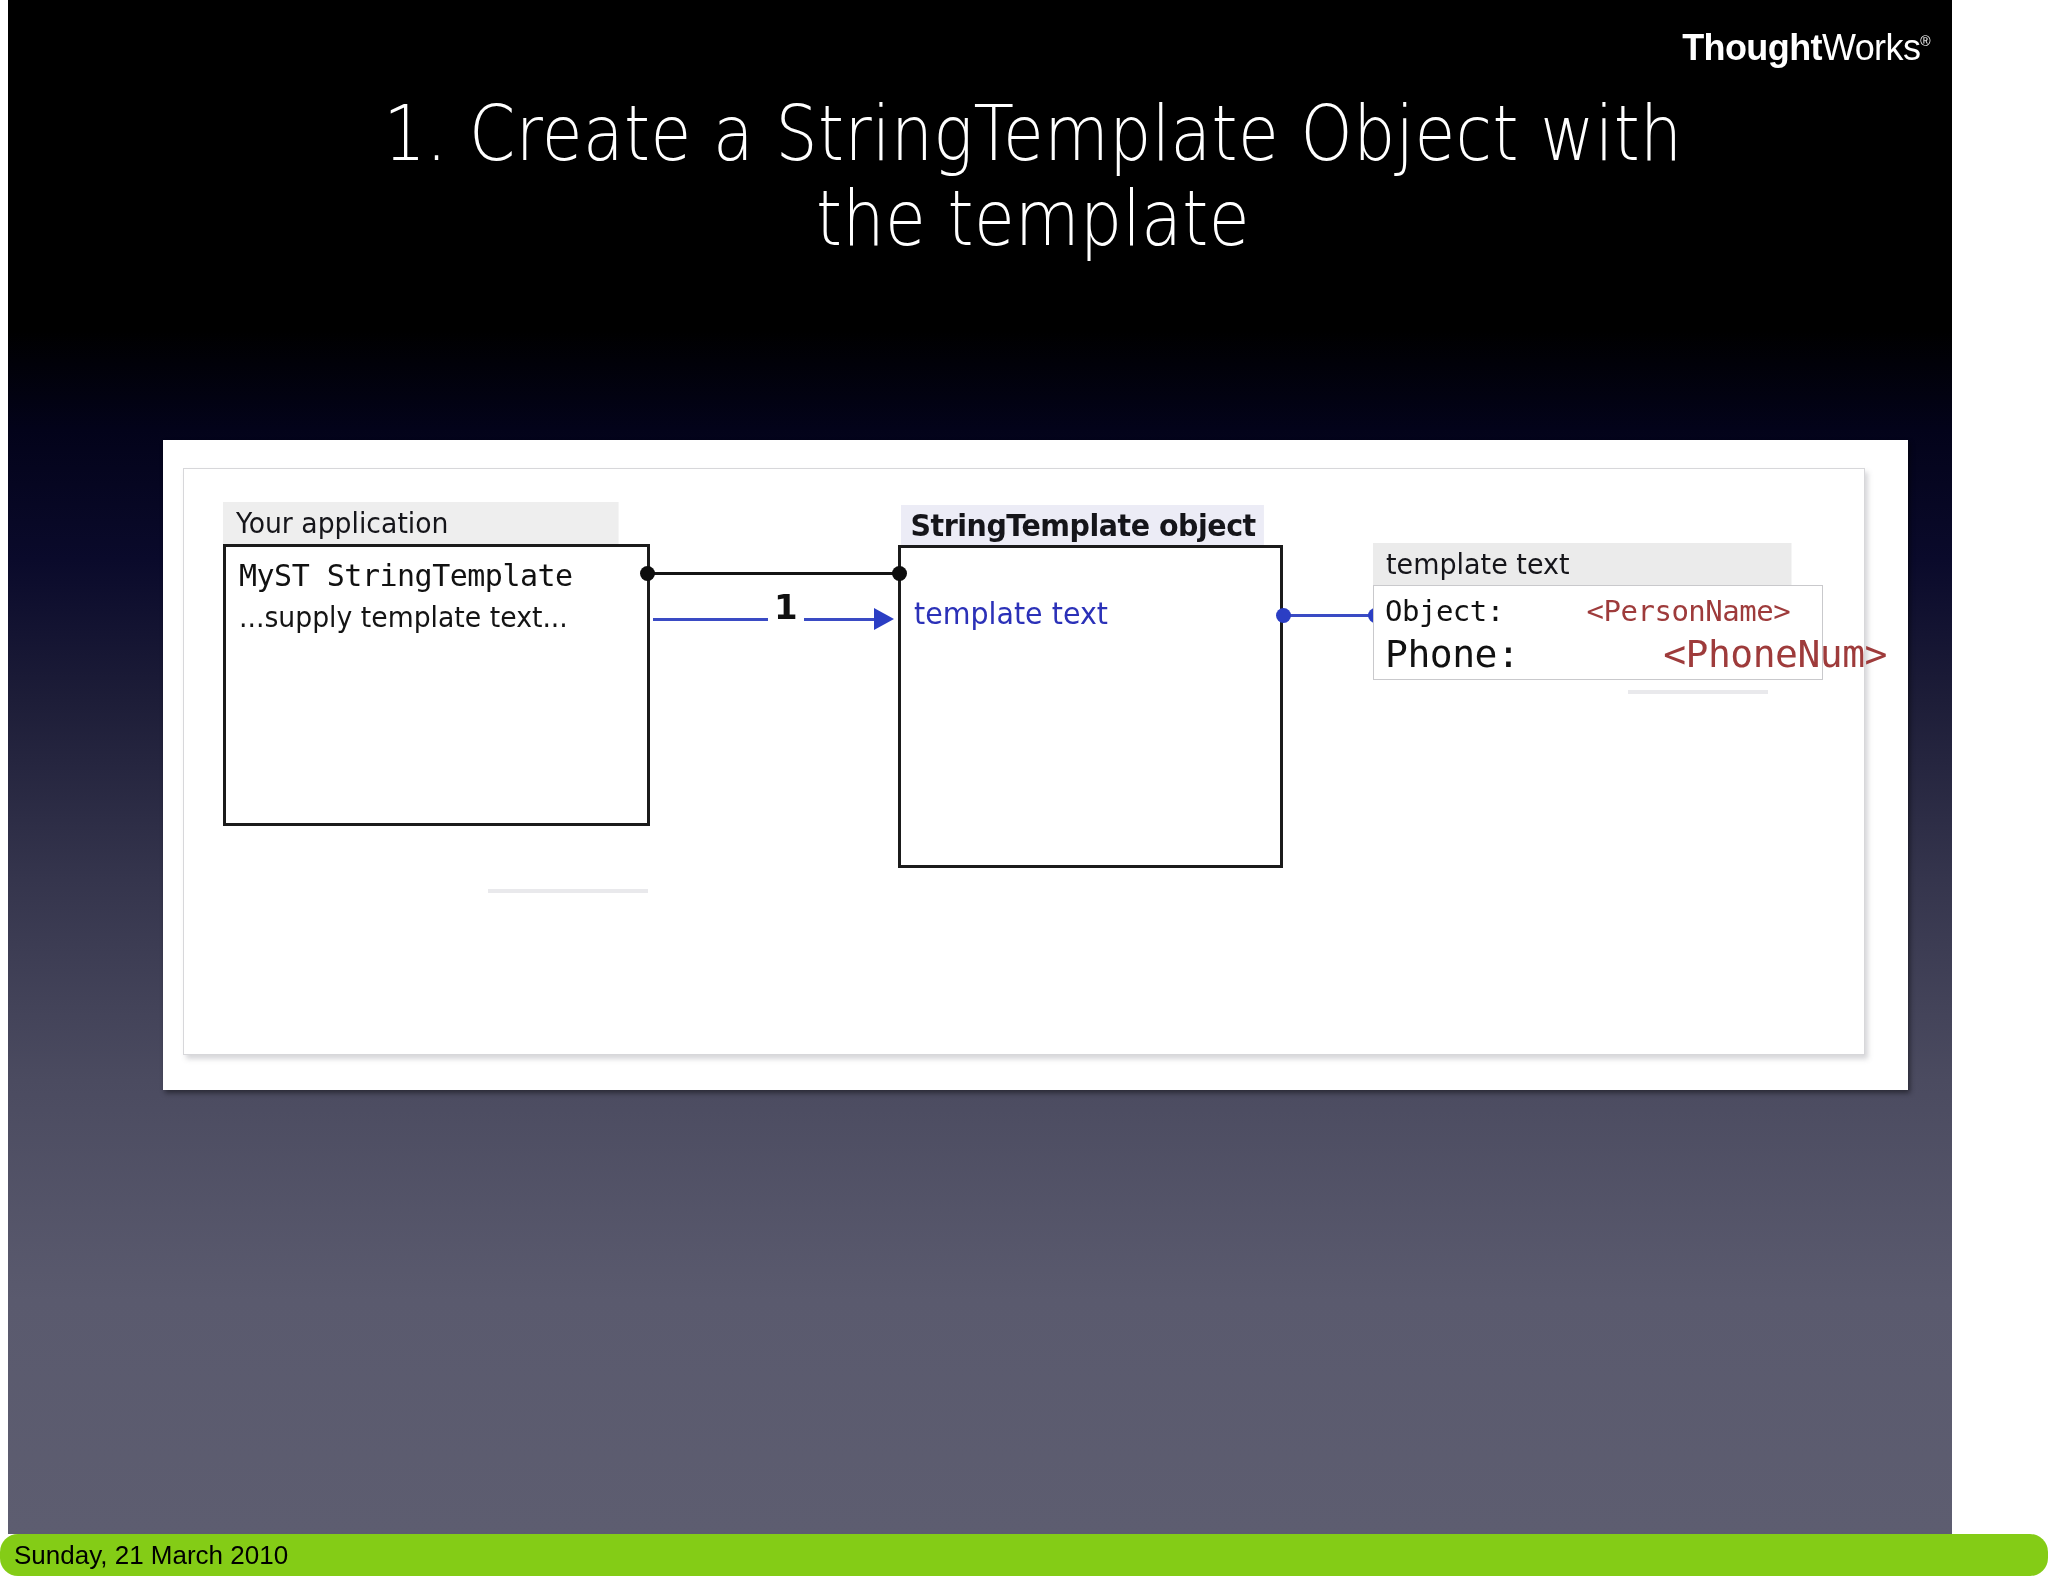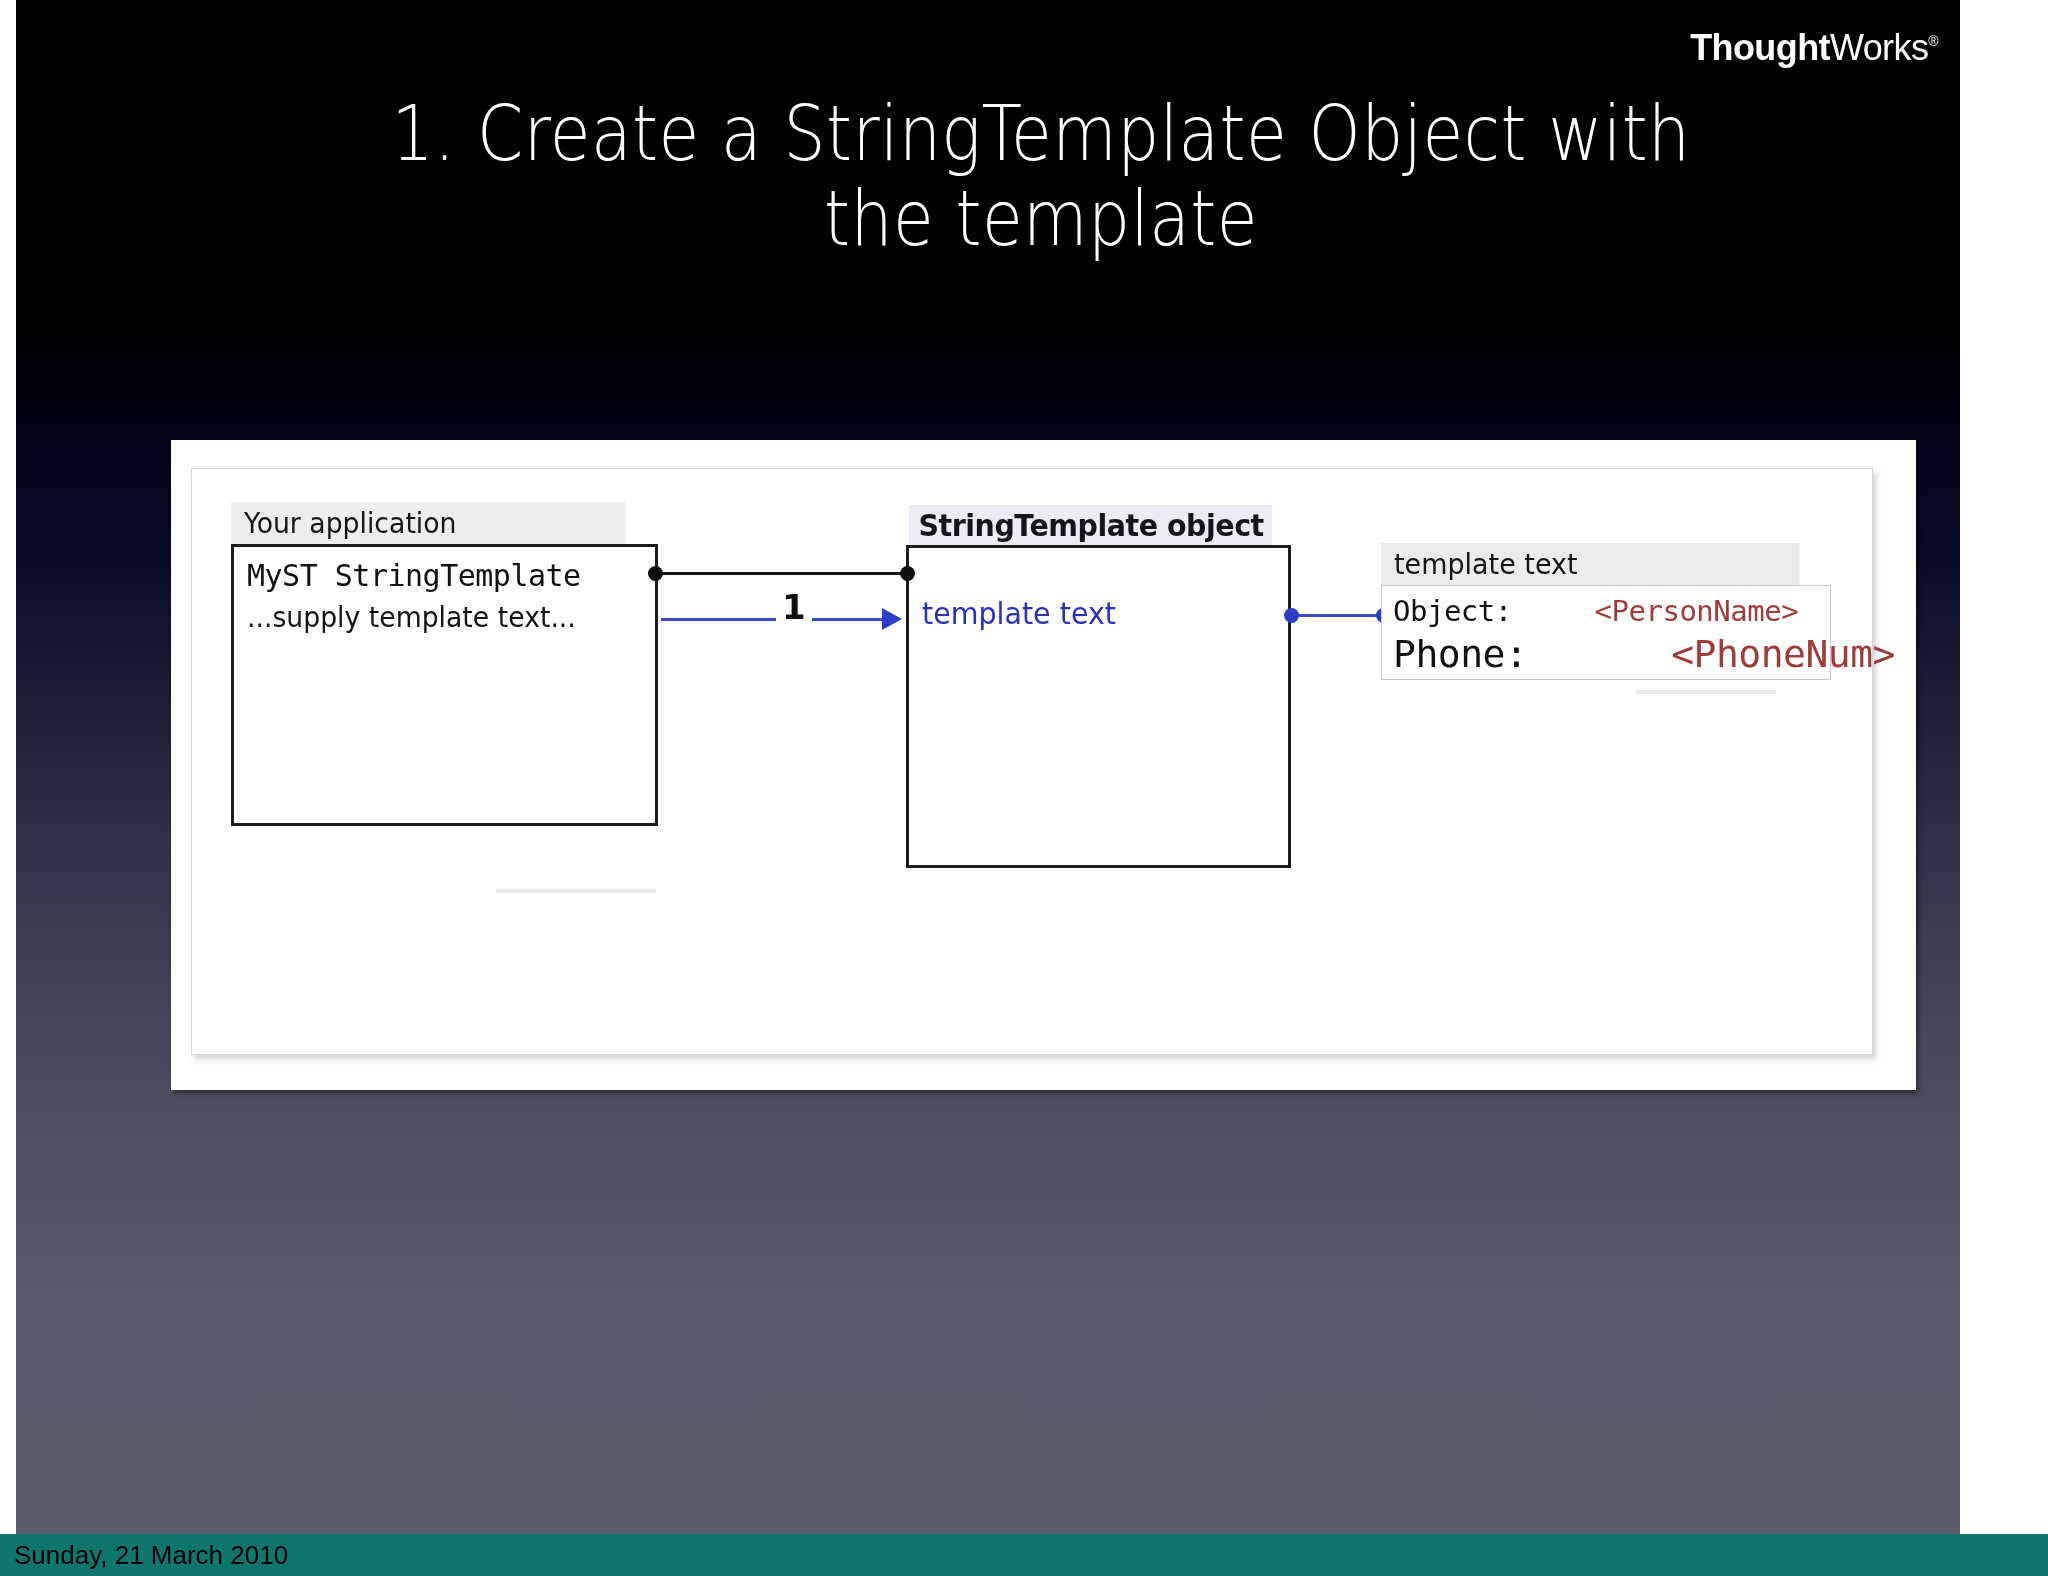--- a/index.html
+++ b/index.html
@@ -10,21 +10,21 @@
   body {
     width: 2048px;
     height: 1576px;
     overflow: hidden;
     font-family: "Liberation Sans", sans-serif;
   }
 
   
   #slide {
     position: absolute;
-    left: 16px;
+    left: 8px;
     top: 0;
     width: 1944px;
     height: 1534px;
     background: linear-gradient(
        to bottom,
        #000000   0px,
        #000000   330px,
        #03031a   430px,
        #0a0a2b   560px,
        #1d1d38   700px,
@@ -214,21 +214,22 @@
     background: #ffffff;
     padding: 0 6px;
     line-height: 1;
   }
 
   
   #footer {
     position: absolute;
     left: 0; top: 1534px;
     width: 2048px; height: 42px;
-    background: #0f766e;
+    background: #84cc16;
+    border-radius: 18px;
   }
   #footer-date {
     position: absolute;
     left: 14px; top: 6px;
     color: #000000;
     font-size: 26px;
     white-space: nowrap;
   }
 </style>
 </head>

